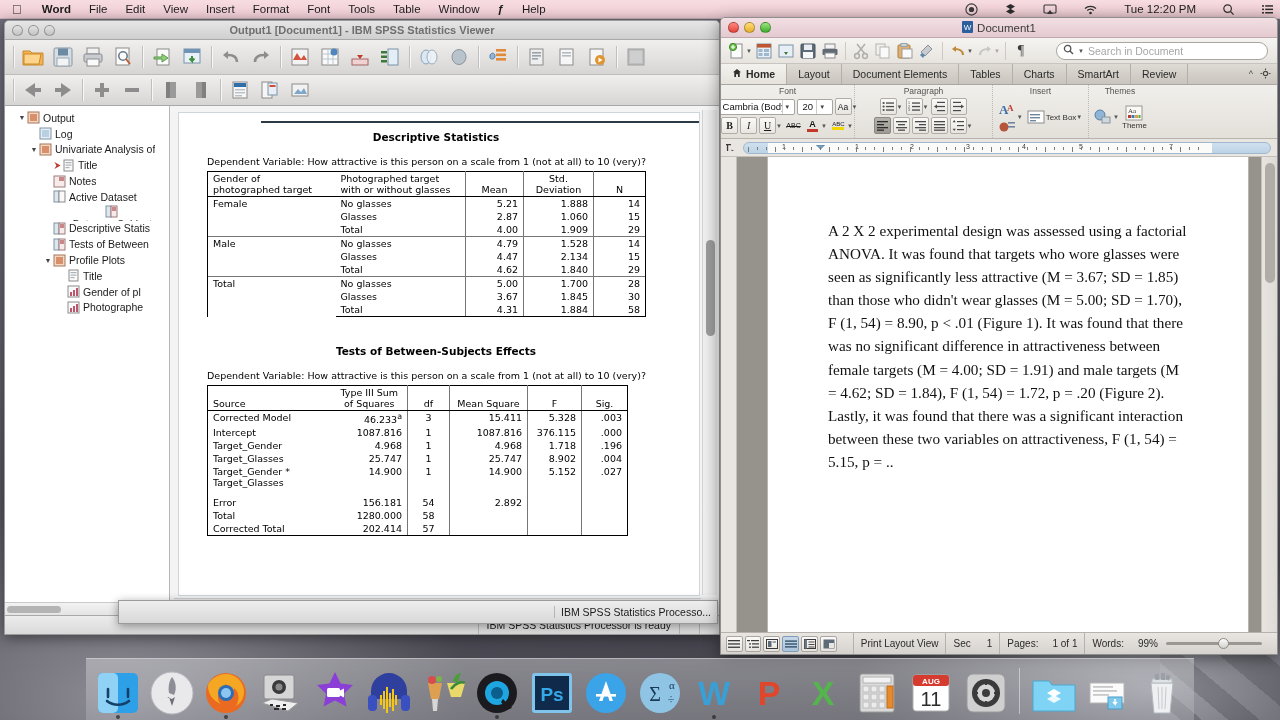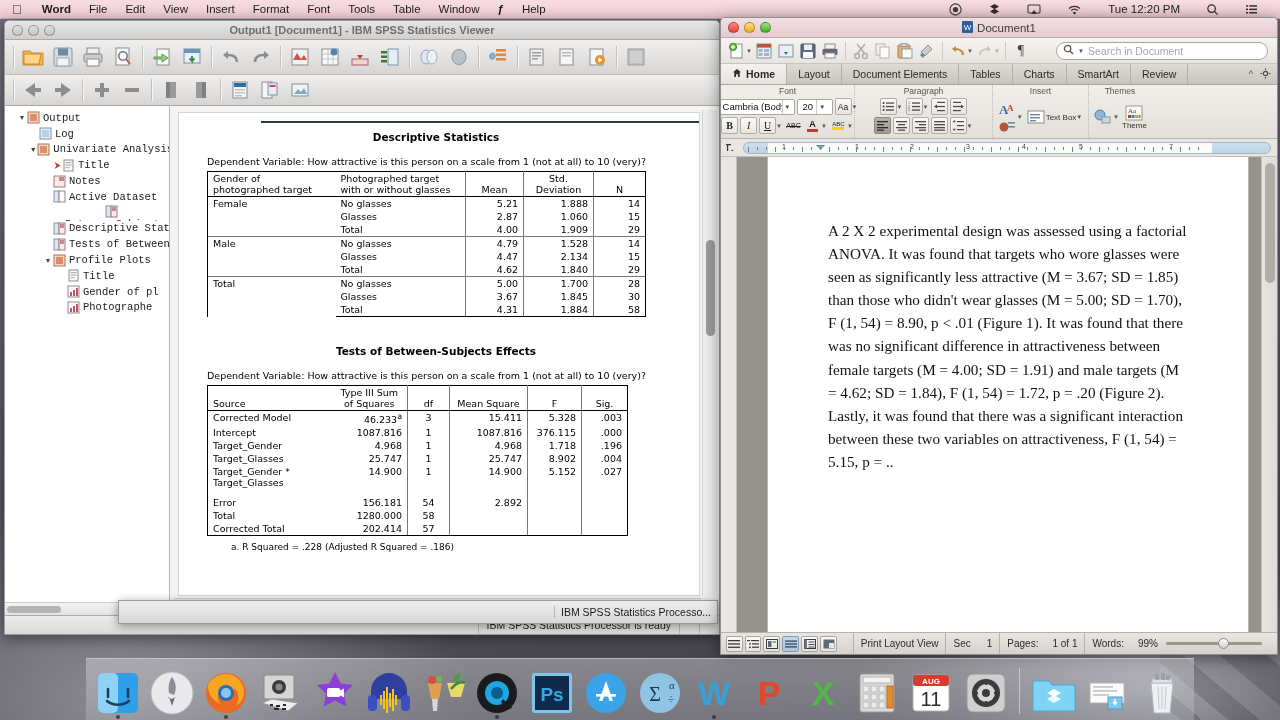--- a/index.html
+++ b/index.html
@@ -32,21 +32,21 @@
   
   #menubar {
     position:absolute; left:0; top:0; width:1280px; height:19px;
     background: linear-gradient(180deg,#f7dde2 0%, #f2d2d9 55%, #e9c7cf 100%);
     border-bottom:1px solid #cbb2ba;
     display:flex; align-items:center; font-size:11.5px; color:#1c1c1c;
   }
   #menubar .mb-apple{ padding:0 11px 0 12px; font-size:13px; line-height:1; }
   #menubar .mb-item{ padding:0 9px; white-space:nowrap; }
   #menubar .mb-item.bold{ font-weight:bold; }
-  #menubar .mb-right{ margin-left:auto; display:flex; align-items:center; gap:14px; padding-right:16px;}
+  #menubar .mb-right{ margin-left:auto; display:flex; align-items:center; gap:14px; padding-right:0;}
   #menubar .mb-right .mi{ padding:0 6px; display:flex; align-items:center; }
   .svg-ic{ display:block; }
 
   
   #spss {
     position:absolute; left:4px; top:20px; width:716px; height:615px;
     background:#e9e9e9;
     border:1px solid #9b9b9b;
     border-radius:5px 5px 0 0;
     box-shadow:0 3px 14px rgba(0,0,0,.45);
@@ -84,21 +84,21 @@
   #spss-tree{
     width:165px; flex:0 0 165px;
     background:#fff; border-right:1px solid #b6b6b6;
     position:relative; overflow:hidden;
     font-size:10.5px; color:#1a1a1a;
     padding-top:4px;
   }
   .tnode{ display:flex; align-items:center; height:15.8px; white-space:nowrap; }
   .tnode .tw{ width:10px; text-align:center; font-size:7px; color:#444; }
   .tnode .tmark{ width:9px; color:#c0392b; font-size:9px; text-align:center;}
-  .tnode .tlabel{ padding-left:3px; overflow:hidden;font-family:Liberation Mono, monospace; }
+  .tnode .tlabel{ padding-left:3px; overflow:hidden; }
   .tico{ width:13px;height:13px; flex:0 0 13px; position:relative; }
 
   #tree-hscroll{
     position:absolute; left:0; bottom:0; width:165px; height:13px;
     background:linear-gradient(180deg,#f2f2f2,#e4e4e4); border-top:1px solid #c9c9c9;
   }
   #tree-hscroll .thumb{
     position:absolute; left:2px; top:3px; width:54px; height:7px;
     background:#b4b4b4; border-radius:4px;
   }
@@ -952,21 +952,20 @@
                 <tr>
                   <td class="bL bB">Corrected Total</td>
                   <td class="num lR bB">202.414</td>
                   <td class="ctr lR bB">57</td>
                   <td class="lR bB"></td>
                   <td class="lR bB"></td>
                   <td class="bR bB"></td>
                 </tr>
               </tbody>
                 </table>
-              <div class="out-note">a. R Squared = .228 (Adjusted R Squared = .186)</div>
             </div>
 
           </div>
         </div>
         <div class="out-scroll-v">
           <div class="thumb"></div>
         </div>
         <div class="out-scroll-h">
           <div class="thumb"></div>
         </div>

